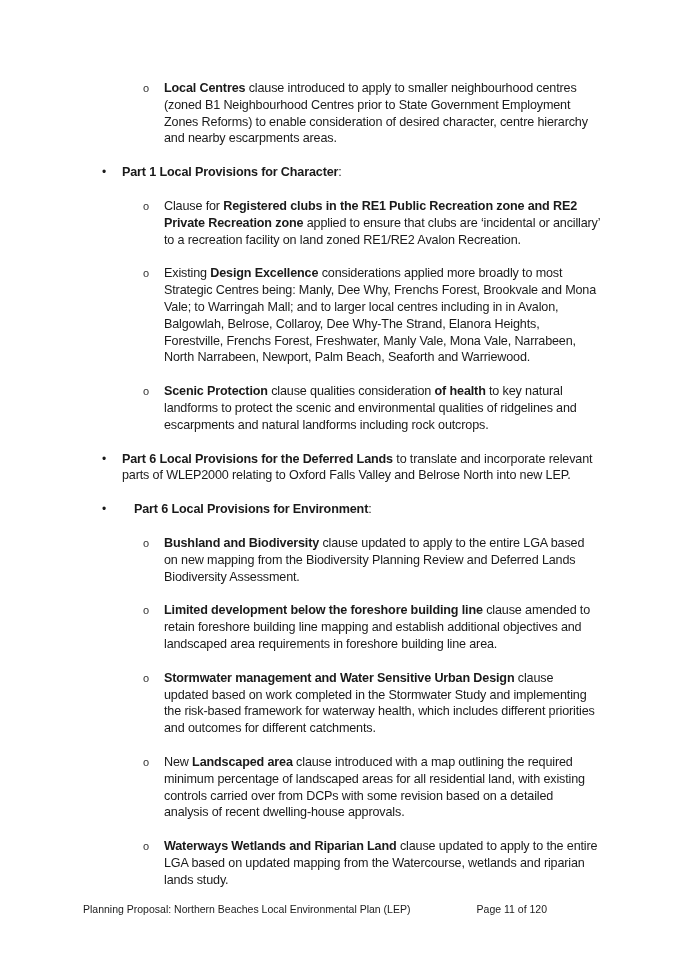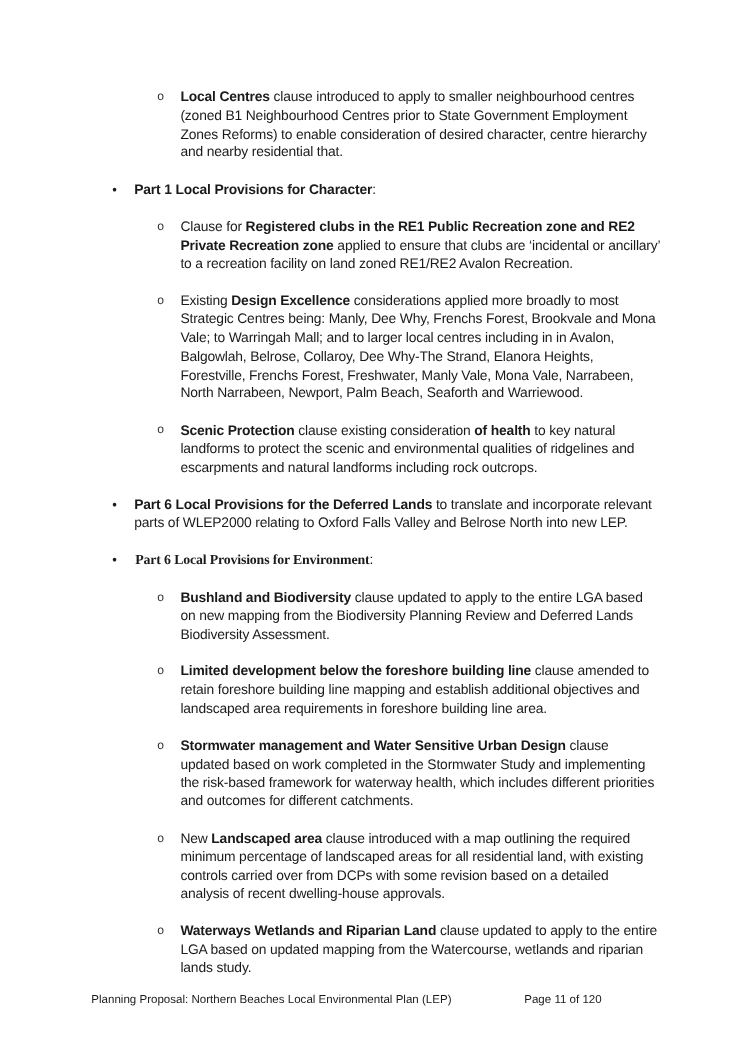--- a/index.html
+++ b/index.html
@@ -67,48 +67,48 @@
     }
   </style>
 </head>
 <body>
 
 <div class="page">
   <div class="content">
 
     <div class="l2">
       <span class="bullet">o</span>
-      <b>Local Centres</b><span> clause introduced to apply to smaller neighbourhood centres (zoned B1 Neighbourhood Centres prior to State Government Employment Zones Reforms) to enable consideration of desired character, centre hierarchy and nearby residential that.</span>
+      <b>Local Centres</b><span> clause introduced to apply to smaller neighbourhood centres (zoned B1 Neighbourhood Centres prior to State Government Employment Zones Reforms) to enable consideration of desired character, centre hierarchy and nearby escarpments areas.</span>
     </div>
 
     <div class="l1">
       <span class="bullet">•</span>
       <b>Part 1 Local Provisions for Character</b><span>:</span>
     </div>
     <div class="l2">
       <span class="bullet">o</span>
       <span>Clause for </span><b>Registered clubs in the RE1 Public Recreation zone and RE2 Private Recreation zone</b><span> applied to ensure that clubs are ‘incidental or ancillary’ to a recreation facility on land zoned RE1/RE2 Avalon Recreation.</span>
     </div>
     <div class="l2">
       <span class="bullet">o</span>
       <span>Existing </span><b>Design Excellence</b><span> considerations applied more broadly to most Strategic Centres being: Manly, Dee Why, Frenchs Forest, Brookvale and Mona Vale; to Warringah Mall; and to larger local centres including in in Avalon, Balgowlah, Belrose, Collaroy, Dee Why-The Strand, Elanora Heights, Forestville, Frenchs Forest, Freshwater, Manly Vale, Mona Vale, Narrabeen, North Narrabeen, Newport, Palm Beach, Seaforth and Warriewood.</span>
     </div>
     <div class="l2">
       <span class="bullet">o</span>
-      <b>Scenic Protection</b><span> clause existing consideration </span><b>of health</b><span> to key natural landforms to protect the scenic and environmental qualities of ridgelines and escarpments and natural landforms including rock outcrops.</span>
+      <b>Scenic Protection</b><span> clause qualities consideration </span><b>of health</b><span> to key natural landforms to protect the scenic and environmental qualities of ridgelines and escarpments and natural landforms including rock outcrops.</span>
     </div>
 
     <div class="l1">
       <span class="bullet">•</span>
       <b>Part 6 Local Provisions for the Deferred Lands</b><span> to translate and incorporate relevant parts of WLEP2000 relating to Oxford Falls Valley and Belrose North into new LEP.</span>
     </div>
 
     <div class="l1">
       <span class="bullet">•</span>
-      <b style="margin-left:1px;font-family:Liberation Serif, serif;">Part 6 Local Provisions for Environment</b><span>:</span>
+      <b style="margin-left:12px;">Part 6 Local Provisions for Environment</b><span>:</span>
     </div>
     <div class="l2">
       <span class="bullet">o</span>
       <b>Bushland and Biodiversity</b><span> clause updated to apply to the entire LGA based on new mapping from the Biodiversity Planning Review and Deferred Lands Biodiversity Assessment.</span>
     </div>
     <div class="l2">
       <span class="bullet">o</span>
       <b>Limited development below the foreshore building line</b><span> clause amended to retain foreshore building line mapping and establish additional objectives and landscaped area requirements in foreshore building line area.</span>
     </div>
     <div class="l2">

